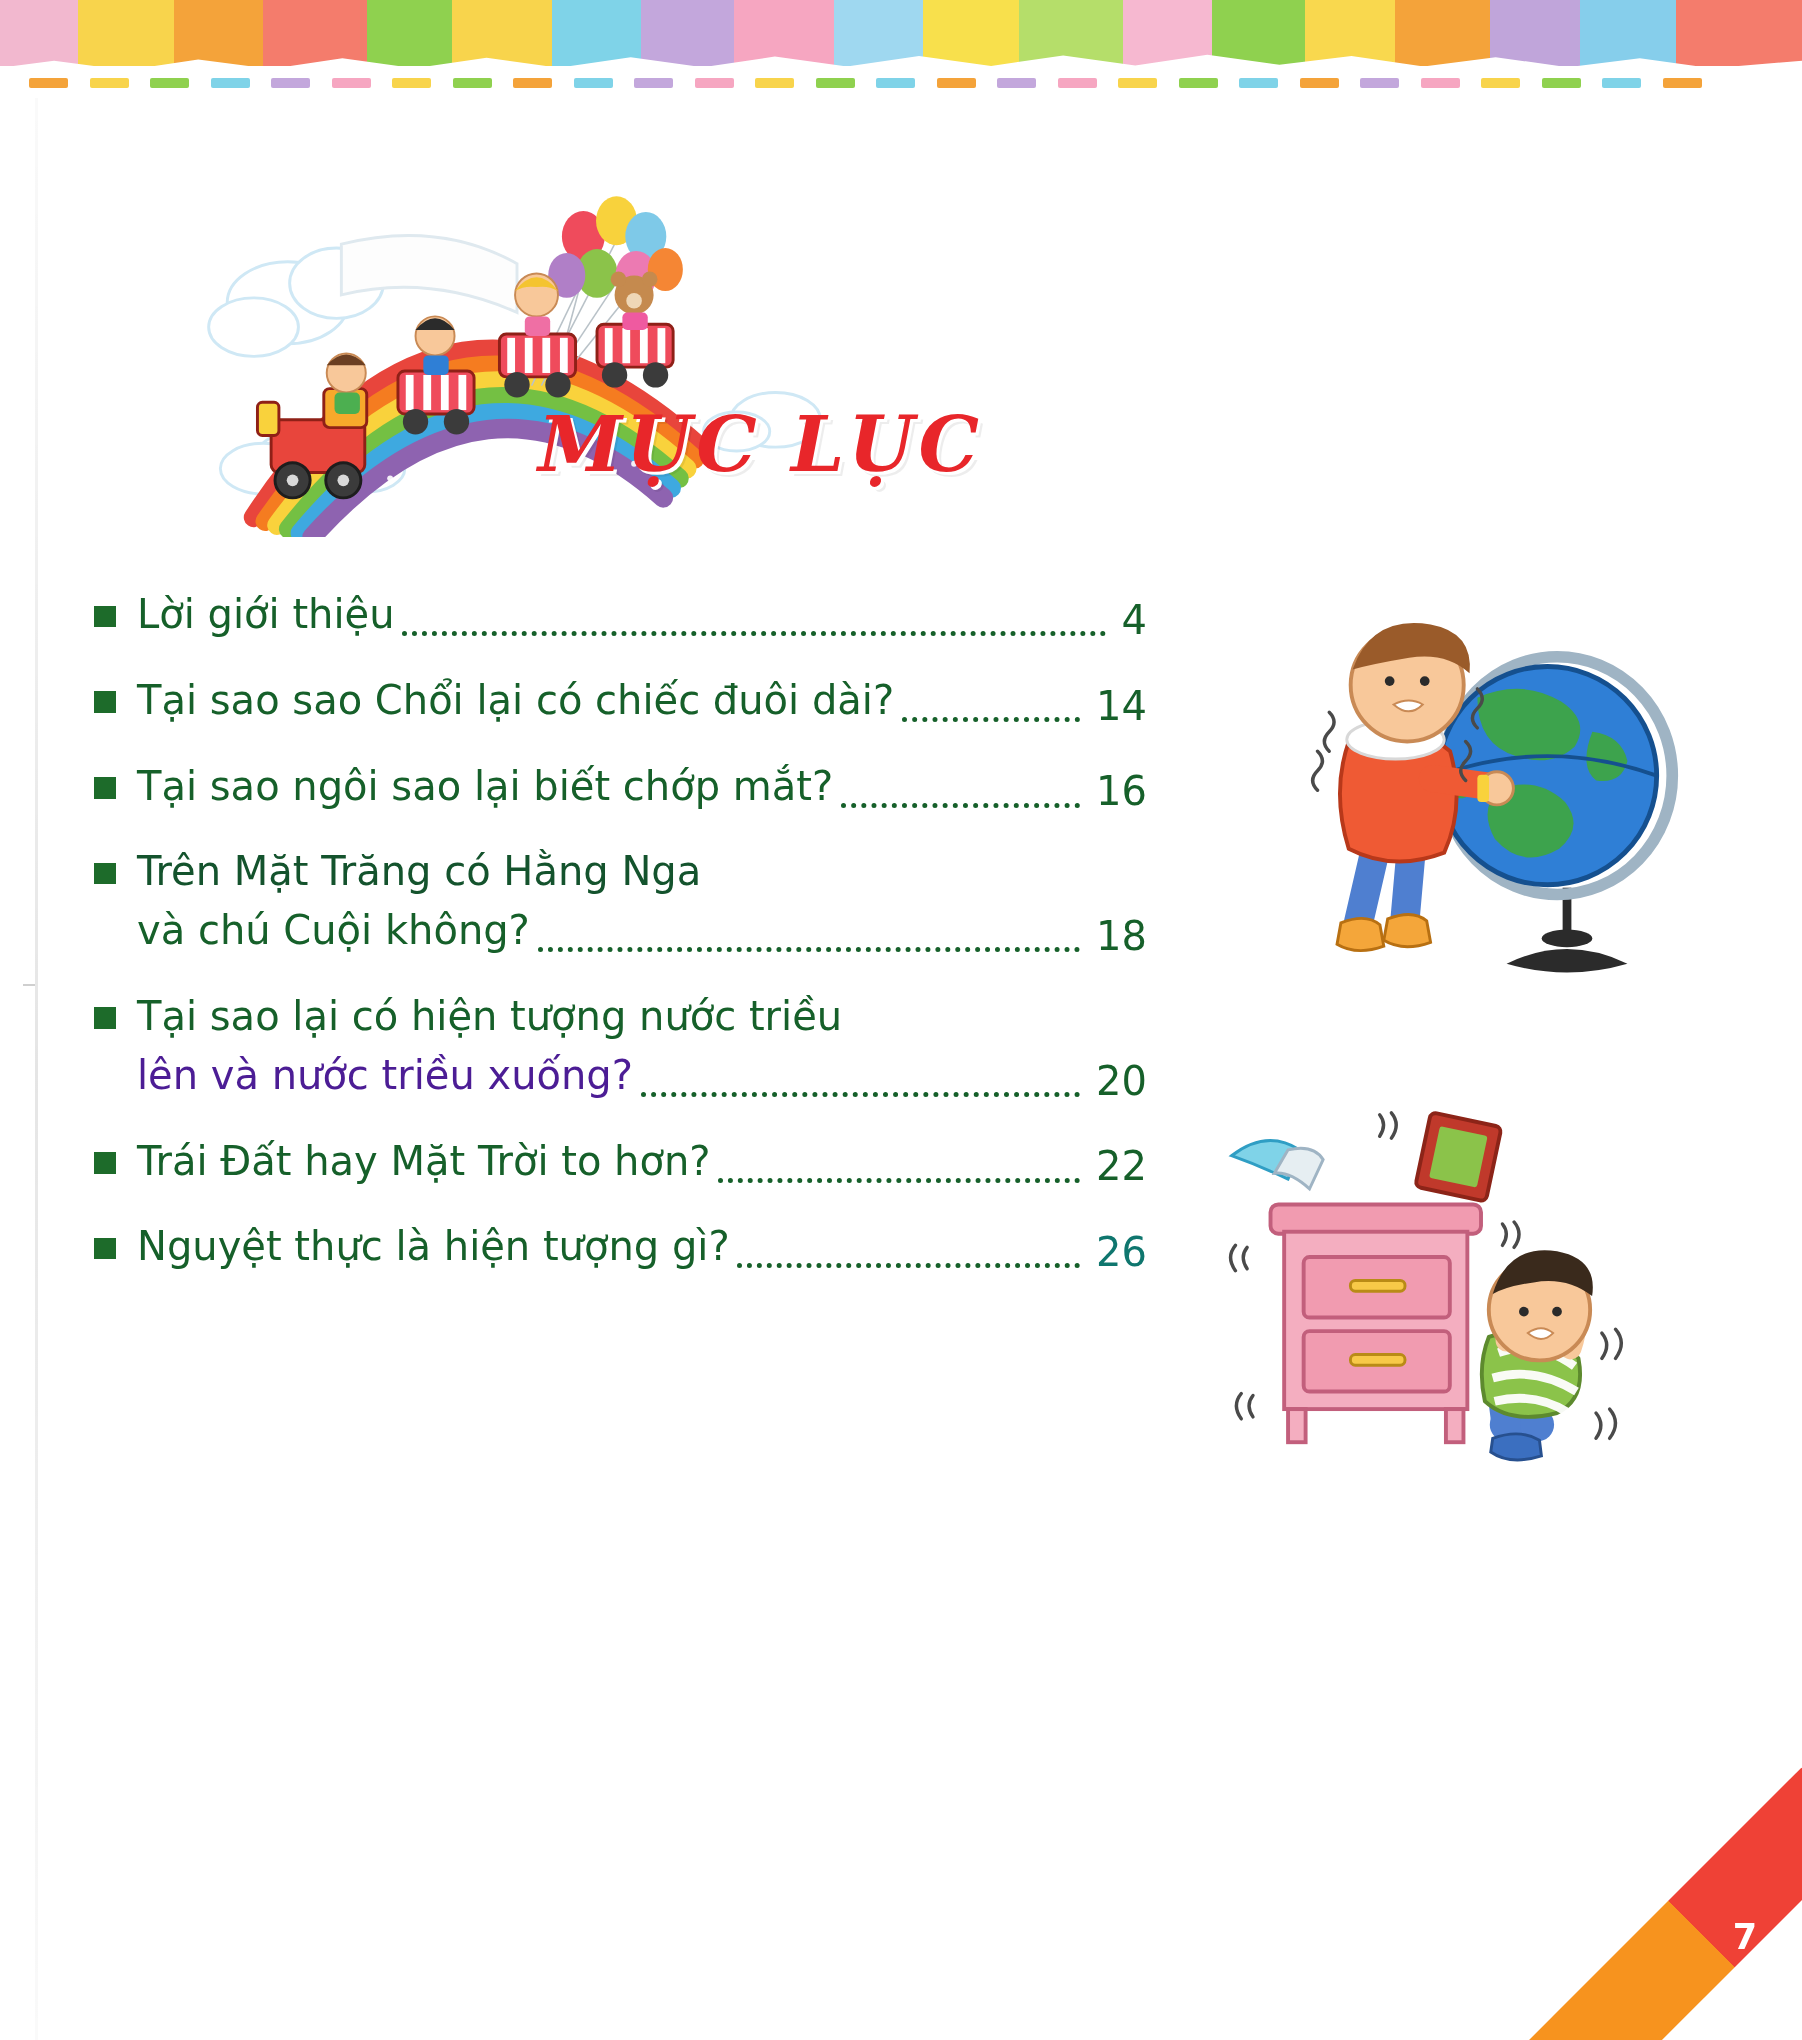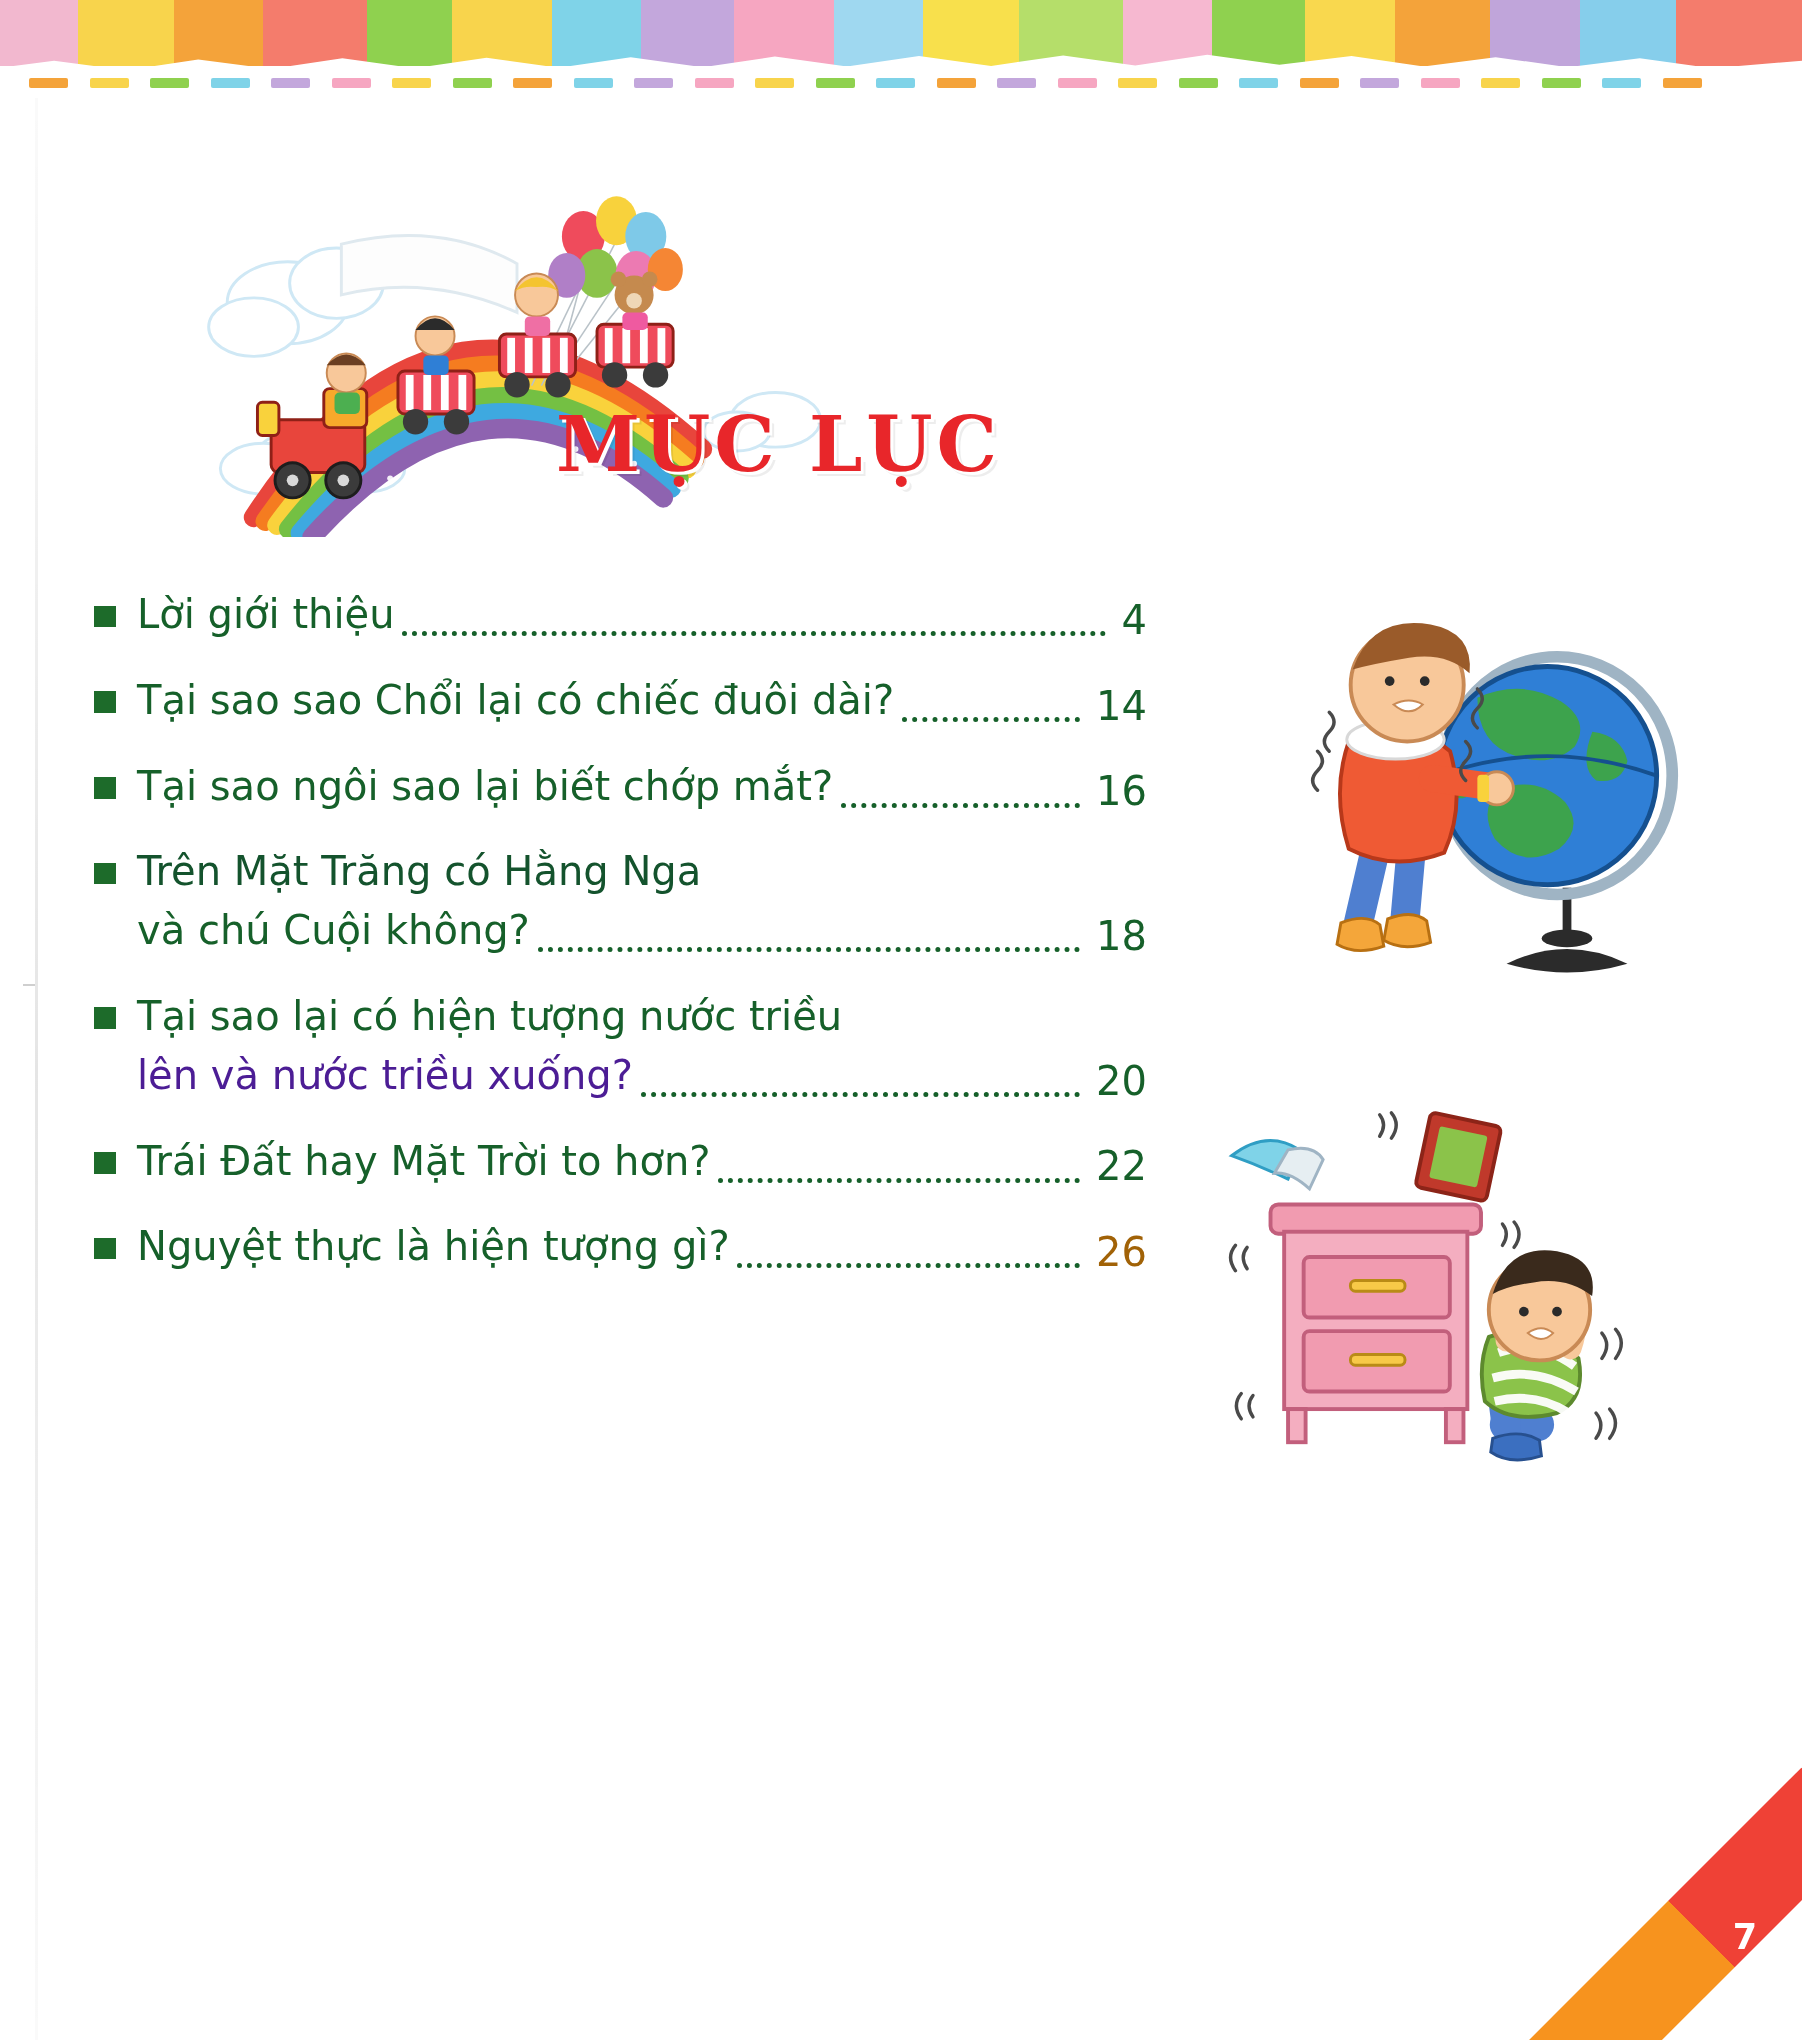--- a/index.html
+++ b/index.html
@@ -88,28 +88,29 @@
     position: absolute;
     left: 195px;
     top: 29px;
     width: 644px;
     height: 410px;
   }
 
   
   .title {
     position: absolute;
-    left: 556px;
+    left: 538px;
     top: 302px;
     font-family: "DejaVu Serif", serif;
     font-weight: bold;
     font-size: 76px;
     letter-spacing: 3.9px;
     color: #e8262a;
     text-shadow: 2.9px 2.9px 0 #ffffff, 4.9px 4.9px 0 rgba(0,0,0,0.07);
+    font-style: italic;
   }
 
   
   .toc {
     position: absolute;
     left: 94px;
     top: 488px;
     width: 1053px;
   }
   .toc-row {
@@ -446,21 +447,21 @@
             <span class="page-num" style="color: rgb(22, 96, 42);">22</span>
           </div>
         </div>
       </div>
       <div class="toc-row">
         <div class="bullet" style="background: rgb(29, 107, 42);"></div>
         <div class="entry">
           <div class="entry-line">
             <span class="entry-text" style="color: rgb(22, 96, 42);">Nguyệt thực là hiện tượng gì?</span>
             <span class="leader" style="border-bottom-color: rgb(22, 96, 42);"></span>
-            <span class="page-num" style="color: #a16207;">26</span>
+            <span class="page-num" style="color: #0f766e;">26</span>
           </div>
         </div>
       </div>
     </div>
 
   <div class="ill-globe">
     <svg viewBox="0 0 510 420" width="497" height="410" xmlns="http://www.w3.org/2000/svg">
 
       <path d="M392 300 L392 352" stroke="#2b2b2b" stroke-width="9"></path>
       <path d="M330 378 Q392 348 454 378 Q392 396 330 378 Z" fill="#2b2b2b"></path>

